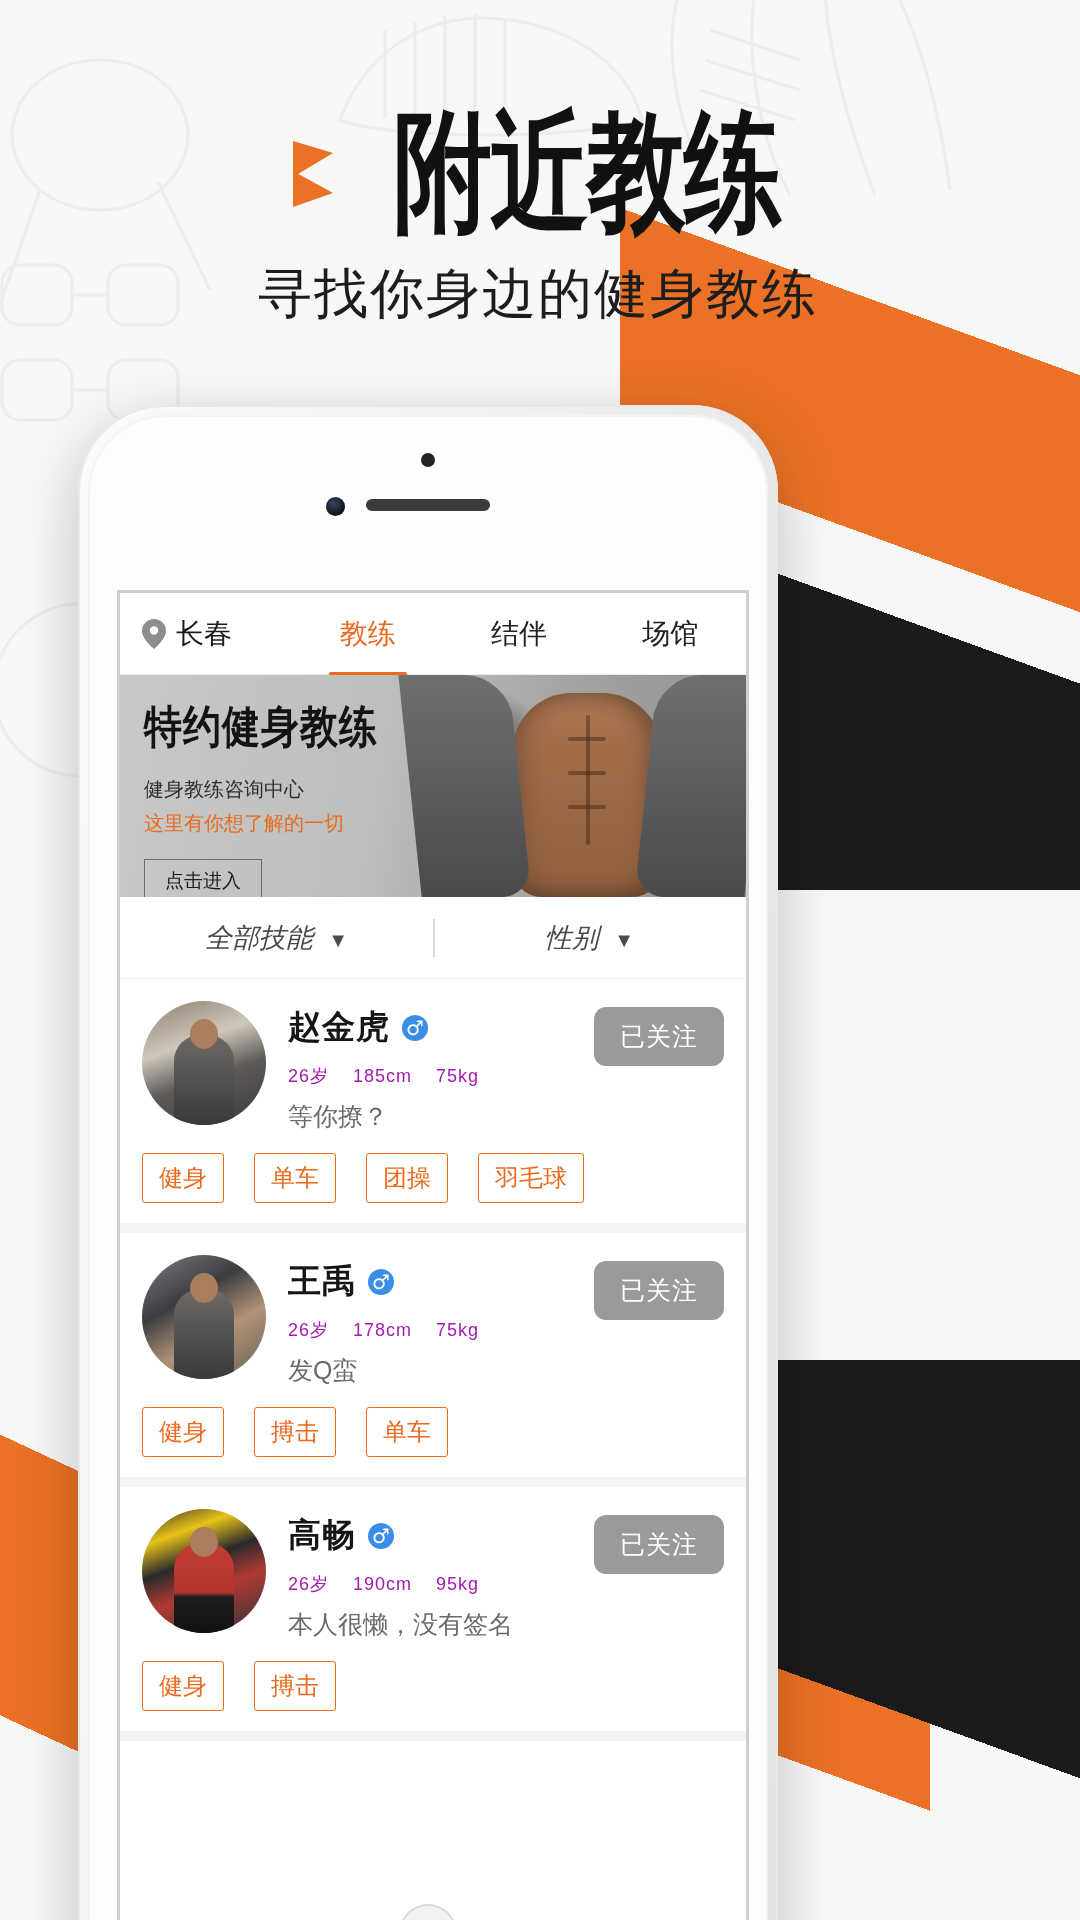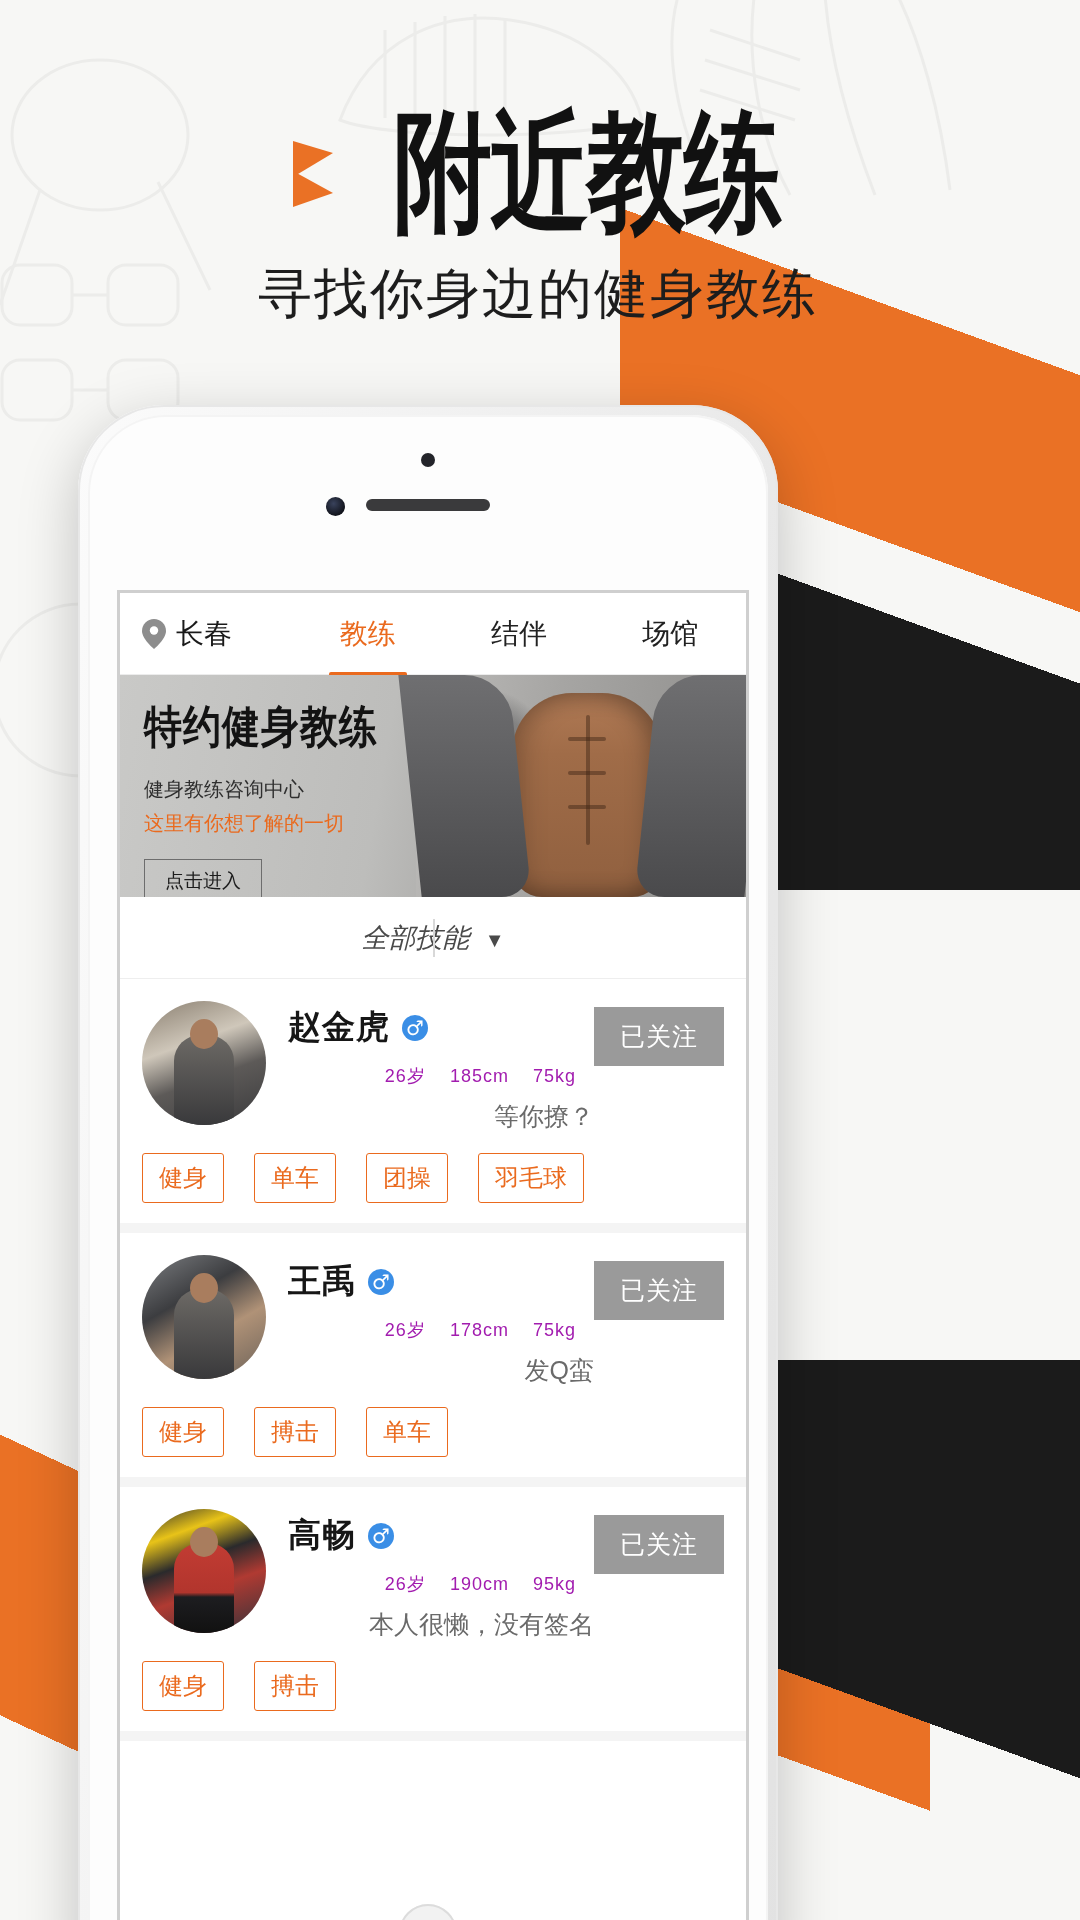--- a/index.html
+++ b/index.html
@@ -155,21 +155,21 @@
     border-bottom:1px solid #eee; position:relative;font-style:italic;
   }
   .filter { flex:1; text-align:center; font-size:27px; color:#4a4a4a; }
   .filter .caret { font-size:20px; margin-left:8px; color:#4a4a4a; }
   .filterbar .divider {
     position:absolute; left:50%; top:22px; width:2px; height:38px; background:#d8d8d8;
   }
 
   
   .coach { background:#fff; border-bottom:10px solid #f4f4f4; padding:22px 0 0 0; }
-  .coach-main { display:flex; align-items:flex-start; padding:0 22px;text-align:right; }
+  .coach-main { display:flex; align-items:flex-start; padding:0 22px; }
   .avatar {
     width:124px; height:124px; border-radius:50%; flex:none; overflow:hidden;
     position:relative; background:#c8c4bd;
   }
   .av1 { background:linear-gradient(160deg,#8a7f70 0%,#cfc7ba 35%,#5d5a58 60%,#3a3a3c 100%); }
   .av2 { background:linear-gradient(150deg,#7d7f82 0%,#3c3d40 35%,#b09277 62%,#6b6158 100%); }
   .av3 { background:linear-gradient(160deg,#2a2a2c 0%,#e8c318 22%,#2a2a2c 42%,#b03a32 62%,#32323a 100%); }
   .avatar .figure {
     position:absolute; left:32px; top:34px; width:60px; height:90px;
     background:linear-gradient(180deg,#6d6a66,#39393b); border-radius:26px 26px 8px 8px;
@@ -185,21 +185,21 @@
   .gender-icon {
     width:26px; height:26px; border-radius:50%; background:#3a8ee6;
     display:inline-flex; align-items:center; justify-content:center;
     color:#fff; font-size:20px; line-height:1; font-family:"DejaVu Sans",sans-serif;
   }
   .coach-stats { margin-top:14px; font-size:18px; color:#a21caf; letter-spacing:1px; }
   .coach-stats span { margin-right:18px; }
   .coach-bio { margin-top:12px; font-size:25px; color:#6a6a6a; }
   .follow-btn {
     flex:none; margin-top:6px; background:#9a9a9a; color:#fff;
-    font-size:25px; padding:13px 26px; border-radius:0; letter-spacing:1px;
+    font-size:25px; padding:13px 26px; border-radius:12px; letter-spacing:1px;
   }
   .tags { display:flex; gap:30px; padding:20px 22px 20px 22px; flex-wrap:wrap; }
   .tag {
     border:1px solid #ea6a1e; color:#ea6a1e; font-size:24px;
     padding:8px 16px; border-radius:3px;
   }
   .home-btn {
     position:absolute; left:50%; bottom:-2px; transform:translateX(-50%);
     width:58px; height:58px; border-radius:50%; background:#f2f2f2;
     box-shadow:inset 0 0 0 2px #dcdcdc;
@@ -294,20 +294,24 @@
           <div class="banner-btn">点击进入</div>
         </div>
       </div>
 
       <div class="filterbar">
         <div class="filter">
           <span>全部技能</span>
           <span class="caret">▼</span>
         </div>
         <div class="divider"></div>
+        <div class="filter">
+          <span>性别</span>
+          <span class="caret">▼</span>
+        </div>
       </div>
 
       <div class="coach">
         <div class="coach-main">
           <div class="avatar av1">
             <div class="figure"></div>
               <div class="head"></div>
           </div>
           <div class="coach-info">
             <div class="coach-namerow">

